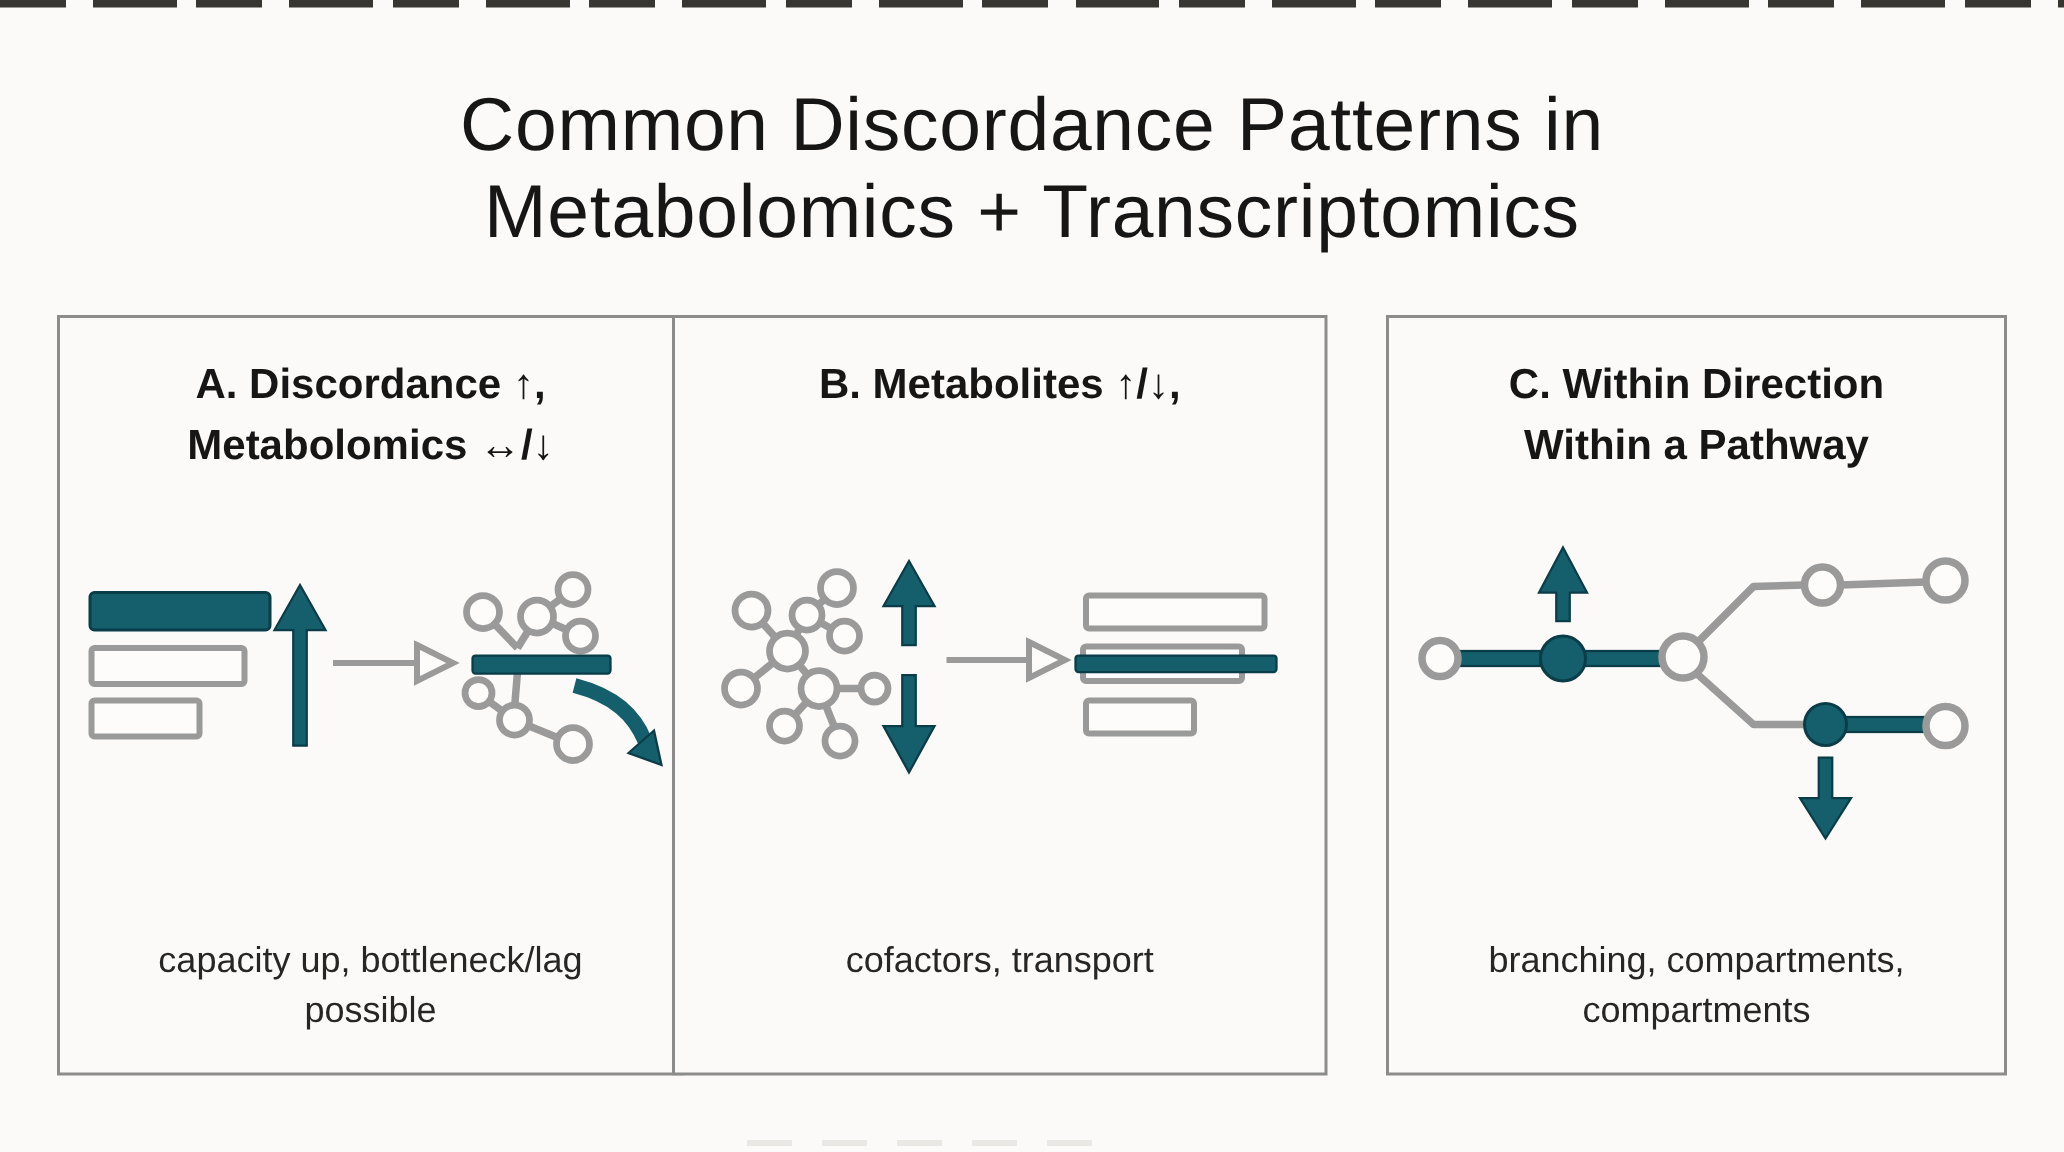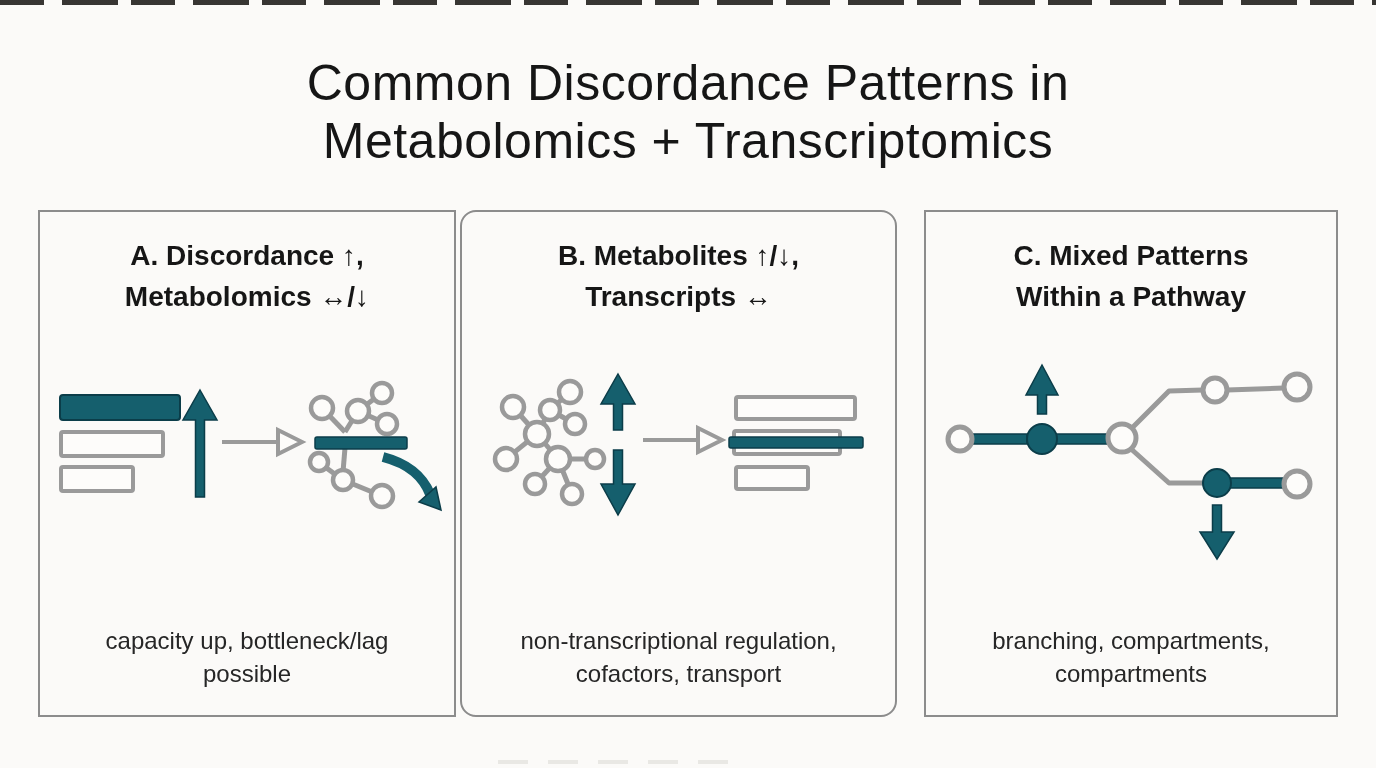--- a/index.html
+++ b/index.html
@@ -24,21 +24,21 @@
     position:absolute;left:0;top:54px;width:1376px;
     text-align:center;font-size:50px;line-height:1.16;font-weight:400;
     letter-spacing:0.5px;color:var(--title-text,#161616);
   }
   .panel{
     position:absolute;top:210px;height:503px;
     border:2px solid var(--panel-border,#8c8c8c);
     background:var(--background,#fbfaf8);
   }
   .panel-a{left:38px;width:414px;}
-  .panel-b{left:460px;width:433px;border-radius:16px;}
+  .panel-b{left:448px;width:433px;}
   .panel-c{left:924px;width:410px;}
   .panel-heading{
     position:absolute;left:0;top:24px;width:100%;
     text-align:center;font-size:28px;font-weight:700;line-height:1.45;
     color:var(--title-text,#161616);
   }
   .panel-caption{
     position:absolute;left:0;top:412px;width:100%;
     text-align:center;font-size:24px;font-weight:400;line-height:1.38;
     color:var(--caption-text,#262626);
@@ -117,21 +117,20 @@
   </div>
   <div class="panel-caption">
     <div>capacity up, bottleneck/lag</div>
     <div>possible</div>
   </div>
 </div>
 
 <div class="panel panel-b">
   <div class="panel-heading">
     <div>B. Metabolites ↑/↓,</div>
-    <div>Transcripts ↔</div>
   </div>
   <div class="art">
     <svg viewBox="0 0 433 190" xmlns="http://www.w3.org/2000/svg">
 
       <g>
         <line class="gray-line" x1="75" y1="82" x2="51" y2="55"></line>
         <line class="gray-line" x1="75" y1="82" x2="88" y2="58"></line>
         <line class="gray-line" x1="88" y1="58" x2="108" y2="40"></line>
         <line class="gray-line" x1="88" y1="58" x2="113" y2="72"></line>
         <line class="gray-line" x1="75" y1="82" x2="44" y2="107"></line>
@@ -163,28 +162,27 @@
 
       <g>
         <rect class="bar-outline" x="274" y="45" width="119" height="22" rx="2"></rect>
         <rect class="bar-outline" x="272" y="79" width="106" height="23" rx="2"></rect>
         <rect class="teal-line" x="267" y="85" width="134" height="11" rx="2"></rect>
         <rect class="bar-outline" x="274" y="115" width="72" height="22" rx="2"></rect>
       </g>
     </svg>
   </div>
   <div class="panel-caption">
-    <div>non-transcriptional regulation,</div>
     <div>cofactors, transport</div>
   </div>
 </div>
 
 <div class="panel panel-c">
   <div class="panel-heading">
-    <div>C. Mixed Patterns</div>
+    <div>C. Within Direction</div>
     <div>Within a Pathway</div>
   </div>
   <div class="art">
     <svg viewBox="0 0 410 230" xmlns="http://www.w3.org/2000/svg">
       <g>
 
         <polyline class="gray-line" points="204,78 243,39 277,38" stroke-linejoin="round"></polyline>
         <line class="gray-line" x1="301" y1="38" x2="358" y2="36"></line>
         <polyline class="gray-line" points="204,96 243,131 277,131" stroke-linejoin="round"></polyline>
 

